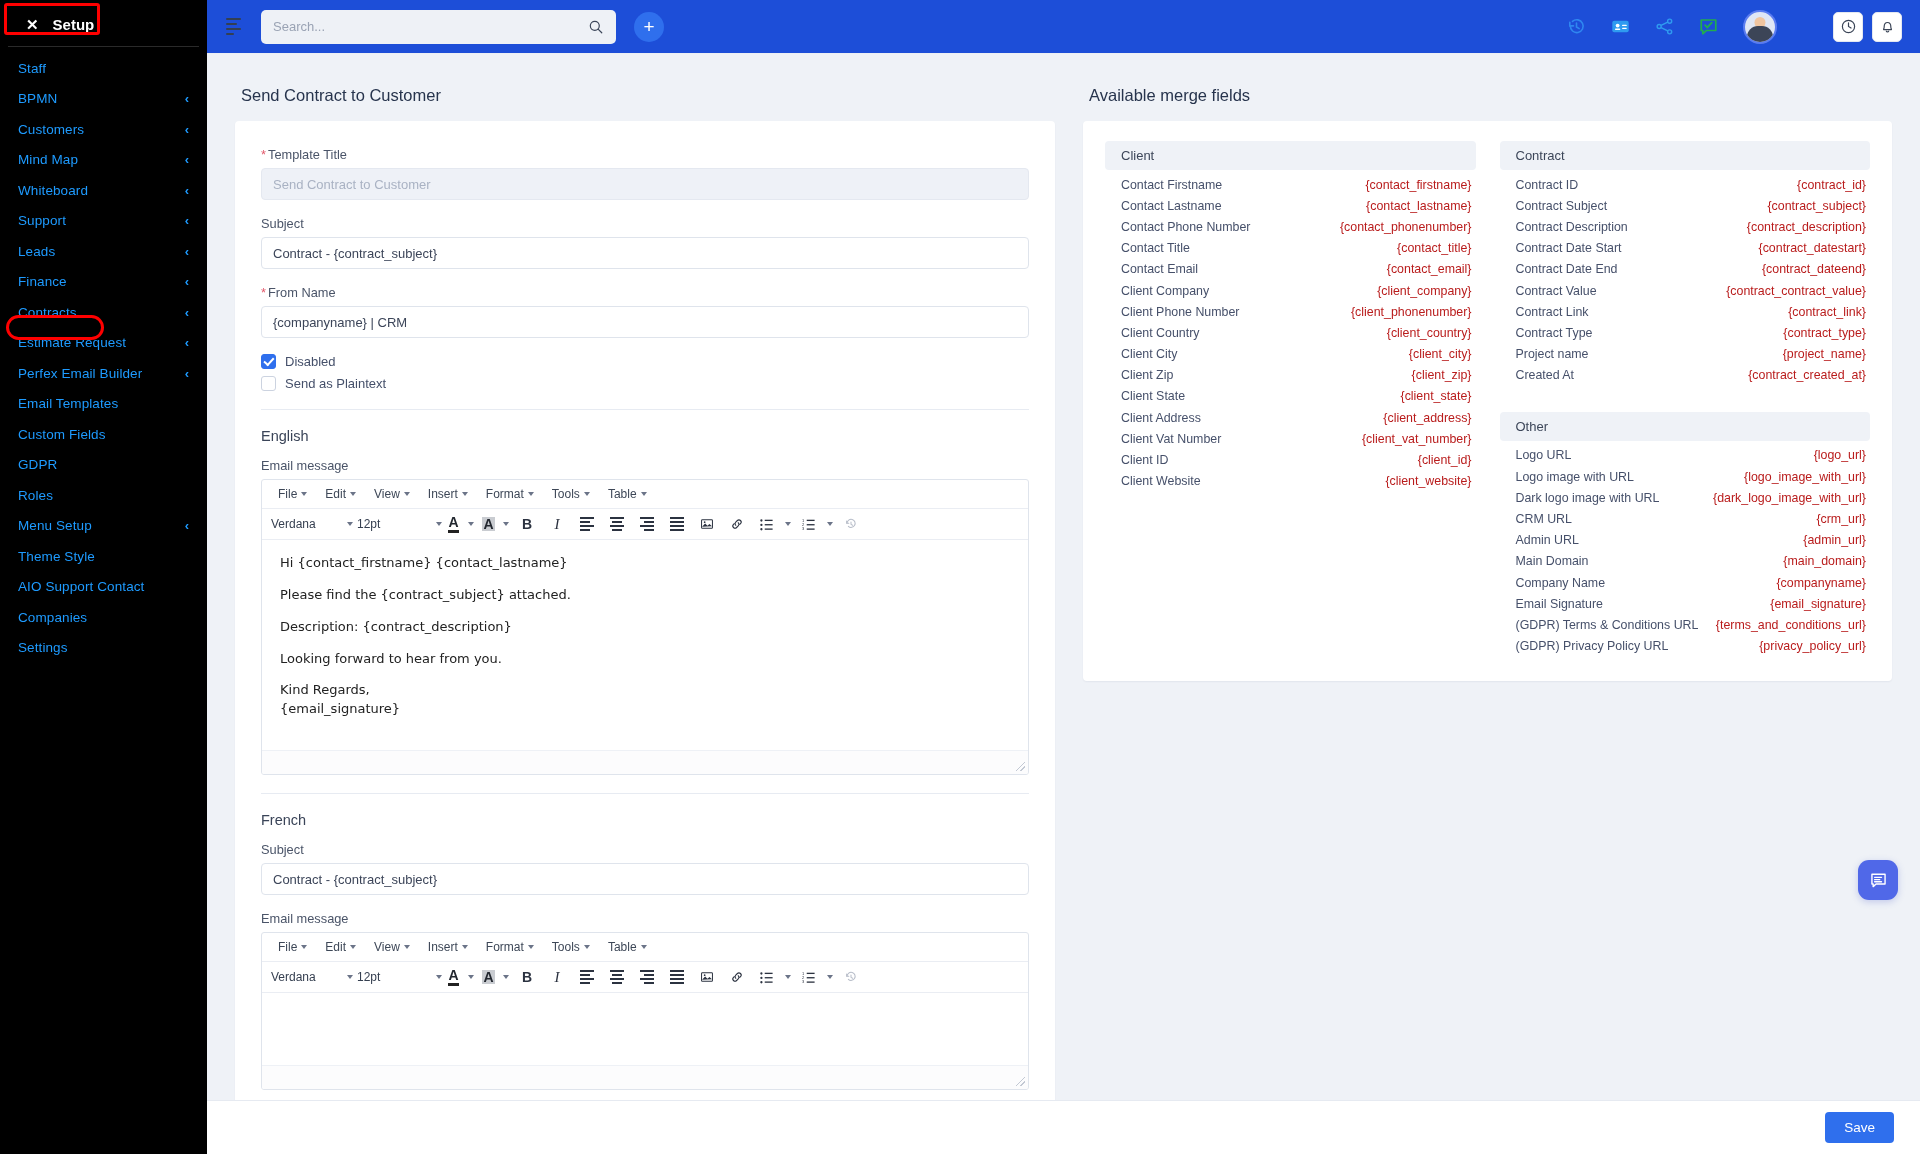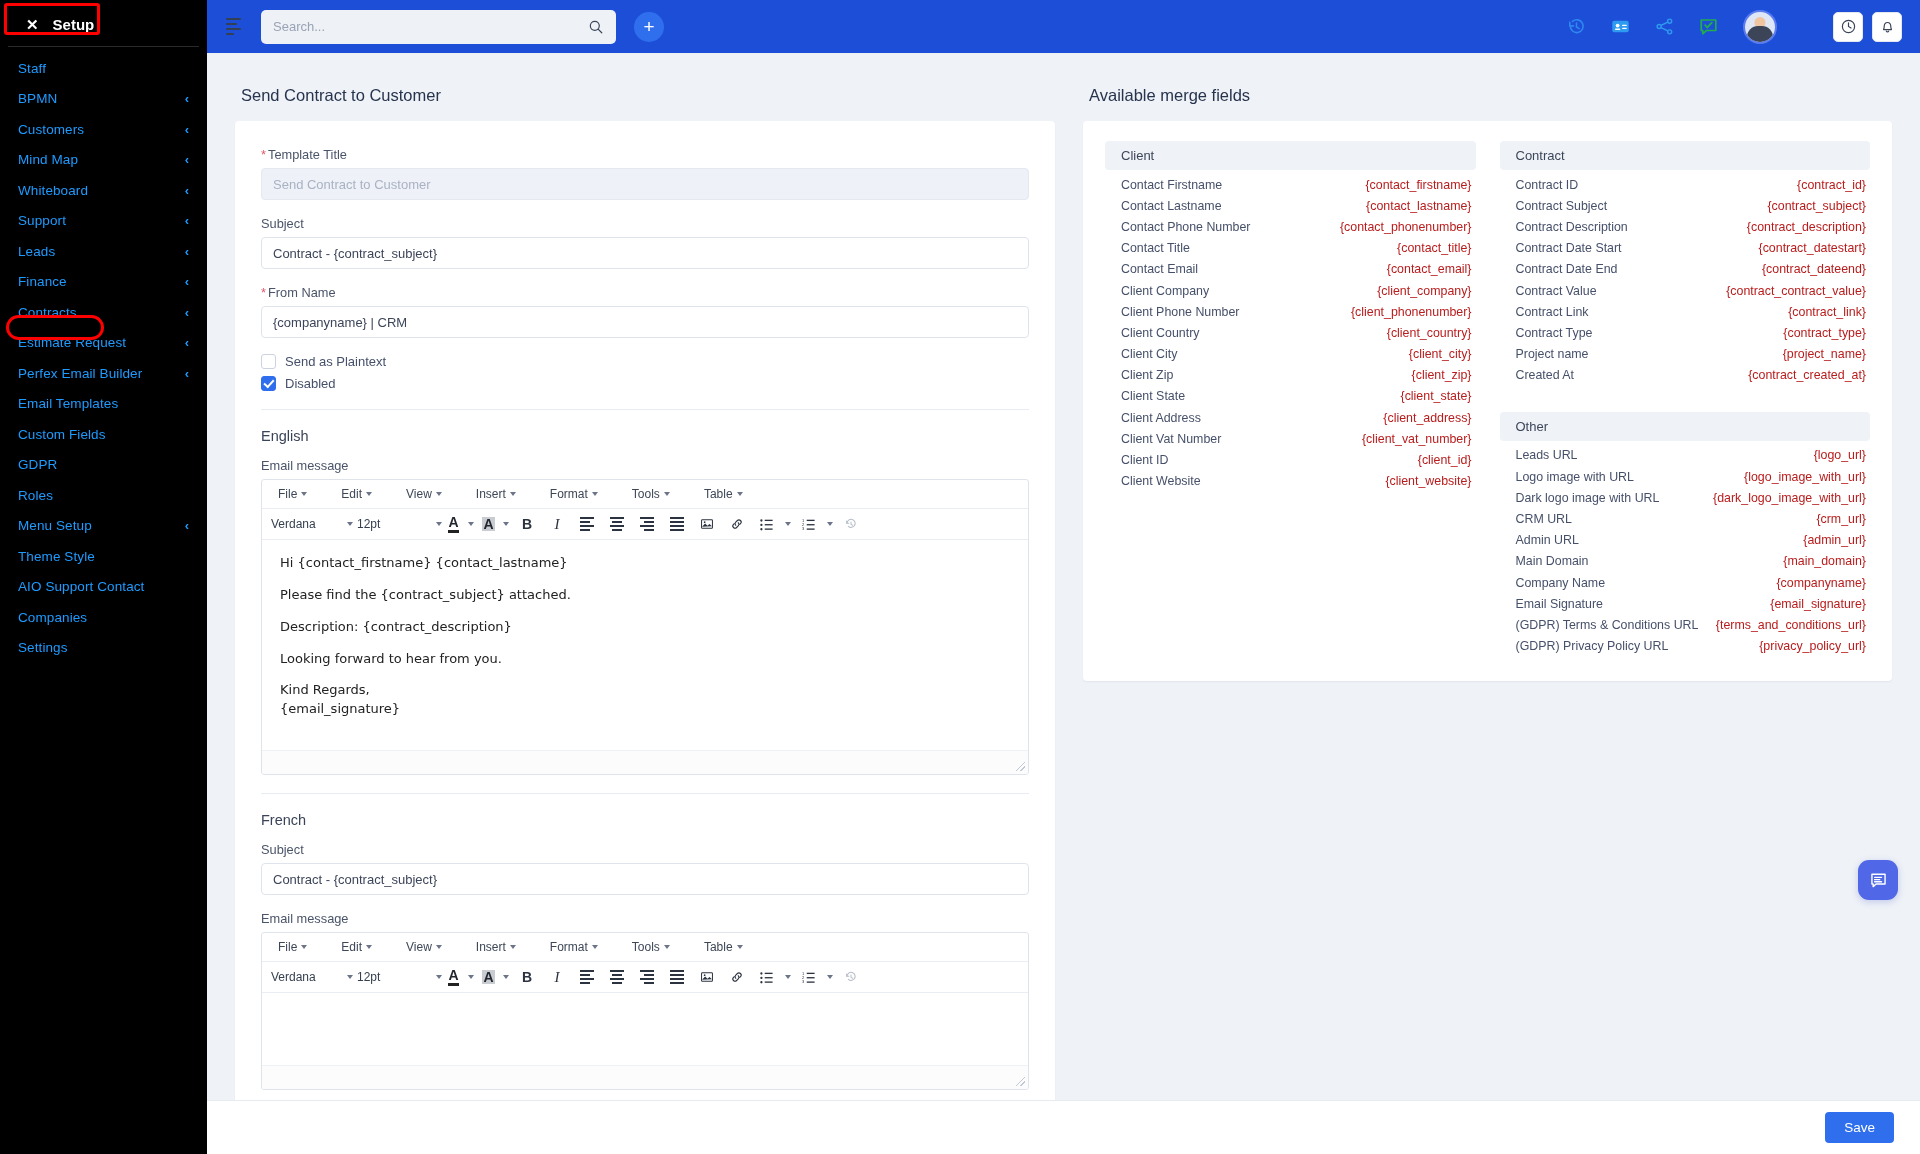--- a/index.html
+++ b/index.html
@@ -179,21 +179,21 @@
 
   .hr { height: 1px; background: #e7ebf2; margin: 18px 0 18px 0; }
   .lang-title { font-size: 14.5px; color: #3a4458; margin: 2px 0 14px 0; }
 
   
   .editor {
     border: 1px solid #dfe4ec; border-radius: 3px; background: #fff;
     overflow: hidden;
   }
   .mce-menubar {
-    display: flex; align-items: center; gap: 16px;
+    display: flex; align-items: center; gap: 0;
     height: 29px; padding: 0 7px;
     border-bottom: 1px solid #eaedf3;
   }
   .mce-menu-item {
     font-size: 12px; color: #3d4757; padding: 0 9px;
     display: flex; align-items: center; gap: 4px; cursor: pointer; height: 100%;
   }
   .mce-caret {
     width: 0; height: 0; border-left: 3px solid transparent;
     border-right: 3px solid transparent; border-top: 4px solid #6b7488;
@@ -462,26 +462,26 @@
 
             <div class="fgroup">
               <label class="field-label">
                 <span class="req">*</span><span>From Name</span>
               </label>
               <input class="inp" value="{companyname} | CRM" style="">
             </div>
 
             <div id="checkbox-area">
                 <div class="check-row">
+                  <span class="cbox checked"></span>
+                  <span class="check-label">Disabled</span>
+                </div>
+                <div class="check-row">
                   <span class="cbox"></span>
                   <span class="check-label">Send as Plaintext</span>
-                </div>
-                <div class="check-row">
-                  <span class="cbox checked"></span>
-                  <span class="check-label">Disabled</span>
                 </div>
               </div>
 
             <div class="hr"></div>
 
             <div id="languages-area">
                 <div class="lang-title">English</div>
                 <label class="field-label">Email message</label>
                 <div class="editor">
                   <div class="mce-menubar">
@@ -879,21 +879,21 @@
                   <div class="mf-row">
                     <span class="mf-name">Project name</span>
                     <span class="mf-key">{project_name}</span>
                   </div>
                   <div class="mf-row">
                     <span class="mf-name">Created At</span>
                     <span class="mf-key">{contract_created_at}</span>
                   </div>
                   <div class="mf-group-head spaced">Other</div>
                   <div class="mf-row">
-                    <span class="mf-name">Leads URL</span>
+                    <span class="mf-name">Logo URL</span>
                     <span class="mf-key">{logo_url}</span>
                   </div>
                   <div class="mf-row">
                     <span class="mf-name">Logo image with URL</span>
                     <span class="mf-key">{logo_image_with_url}</span>
                   </div>
                   <div class="mf-row">
                     <span class="mf-name">Dark logo image with URL</span>
                     <span class="mf-key">{dark_logo_image_with_url}</span>
                   </div>

